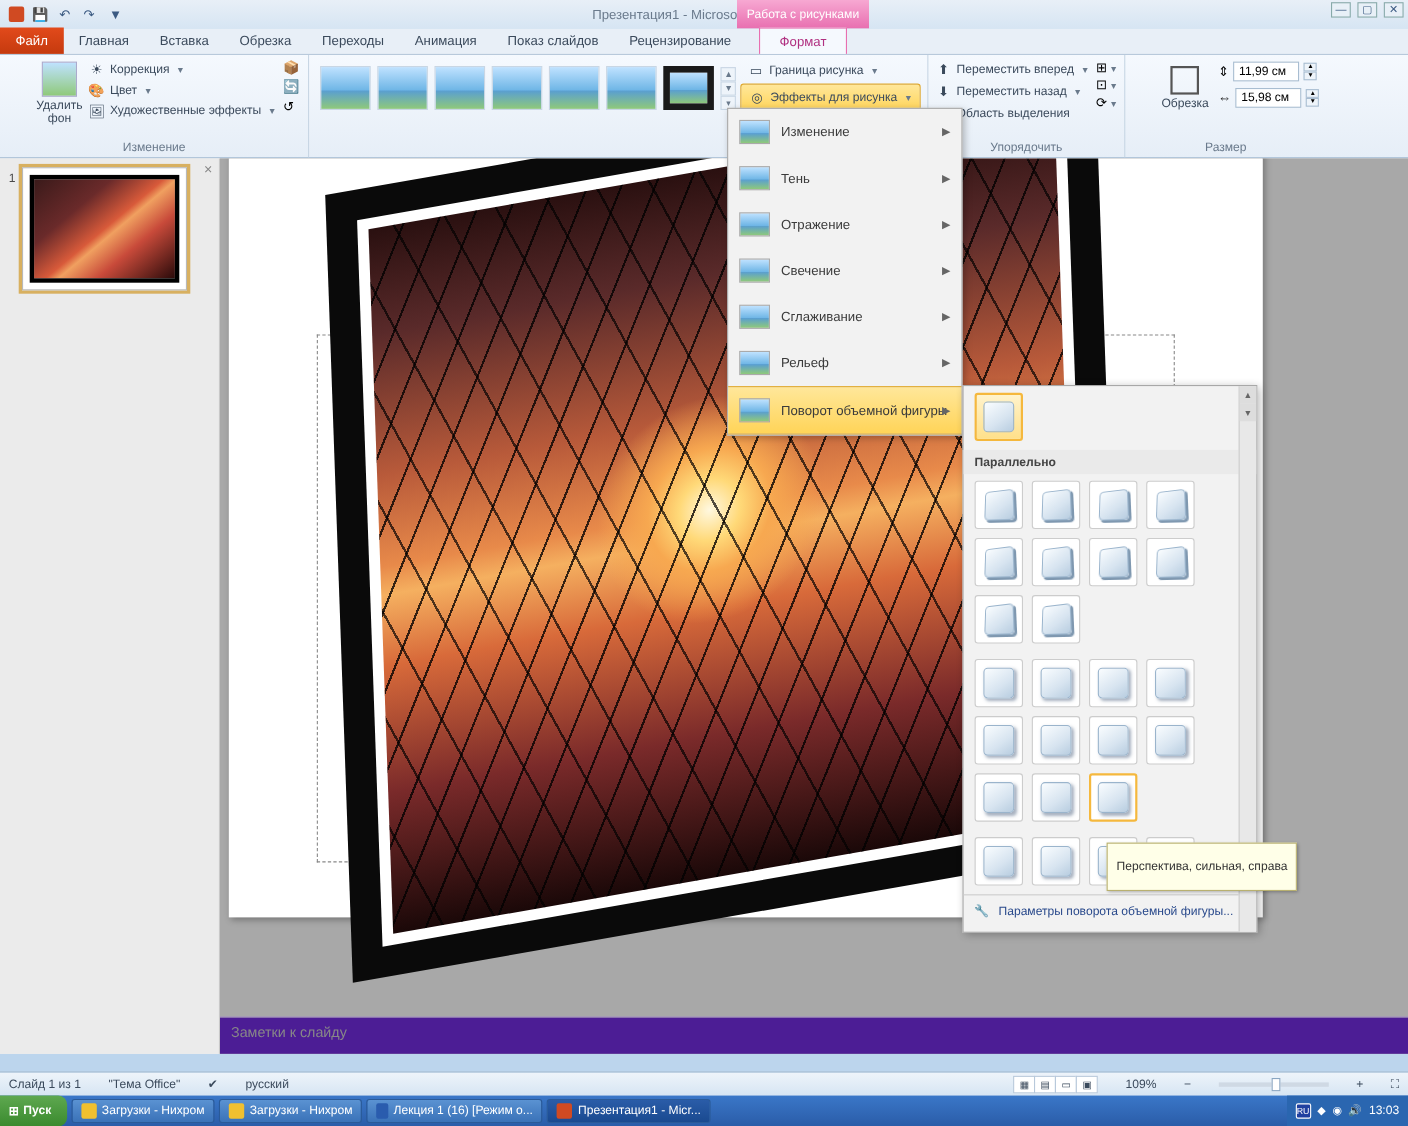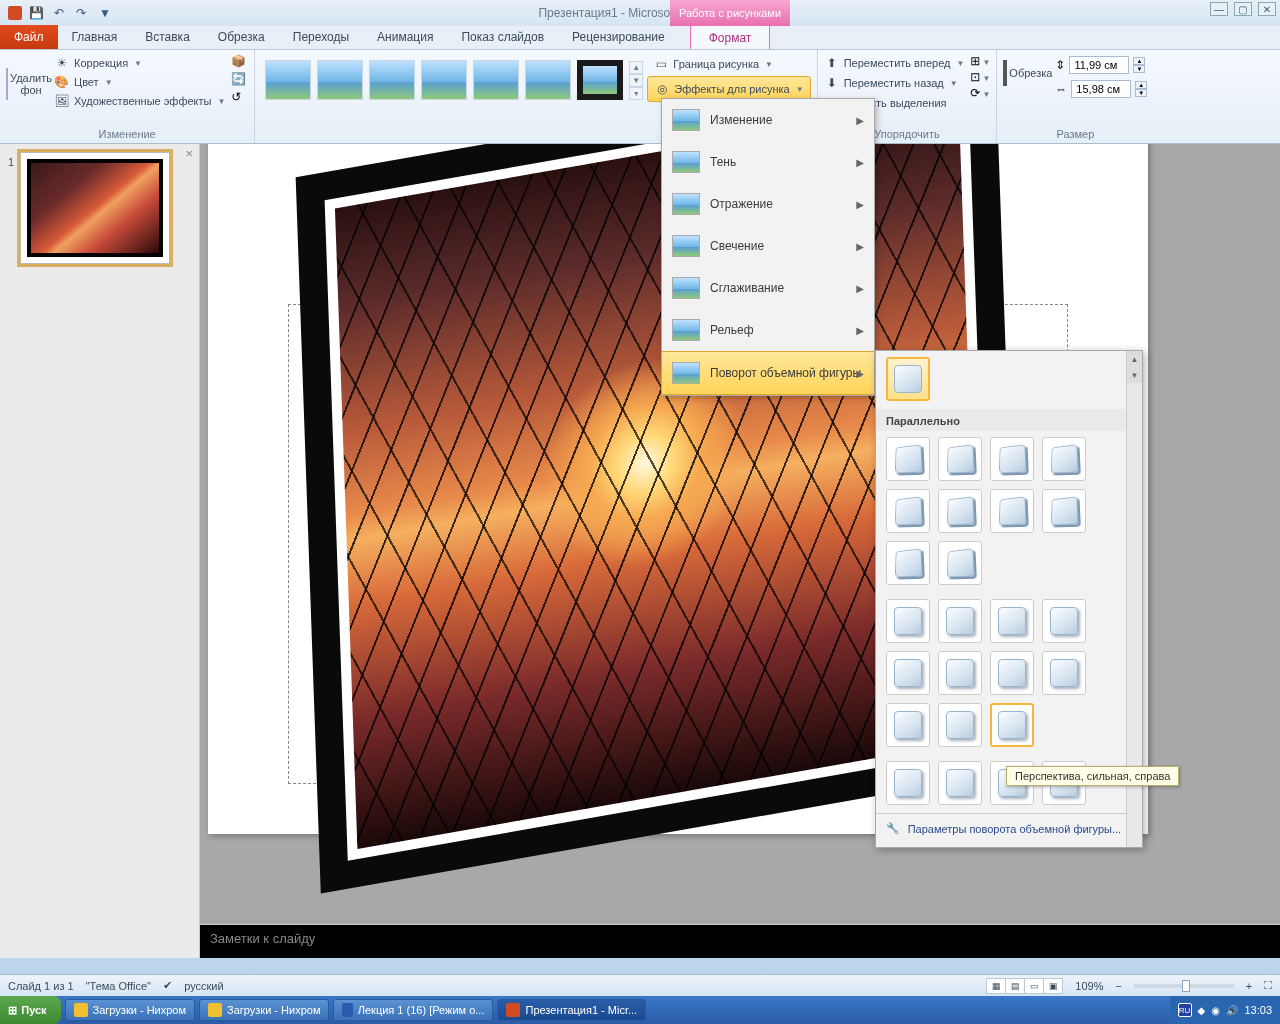--- a/index.html
+++ b/index.html
@@ -18,21 +18,21 @@
   
   .tabs { height:24px; background:#e8eff7; display:flex; align-items:flex-end; padding-left:0; border-bottom:1px solid #b8c9db; position:relative; }
   .file-tab { background: linear-gradient(#e24a1b,#c53a0e); color:#fff; padding:4px 14px 4px 14px; font-size:12px; height:24px; display:flex; align-items:center; }
   .tab { padding:4px 14px; color:#3b4a5c; font-size:12px; height:24px; display:flex; align-items:center; cursor:pointer; }
   .tab.ctx { color:#b03080; position:absolute; left:690px; width:80px; justify-content:center; border:1px solid #e86fb0; border-bottom:none; background:#f5f9fe; }
 
   
   .ribbon { height:94px; background: linear-gradient(#f5f9fe,#e6eef7); border-bottom:1px solid #a8bdd1; display:flex; align-items:stretch; position:relative; }
   .grp { border-right:1px solid #c8d6e4; padding:2px 6px 0 6px; display:flex; flex-direction:column; justify-content:space-between; }
   .grp-label { text-align:center; color:#6a7a8c; font-size:11px; padding:2px 0 3px 0; position:relative; }
-  .btn-lg { width:44px; display:flex; flex-direction:row; align-items:center; gap:2px; padding-top:4px; cursor:pointer; }
+  .btn-lg { width:44px; display:flex; flex-direction:column; align-items:center; gap:2px; padding-top:4px; cursor:pointer;margin-left:26px; }
   .btn-lg .ico-lg { width:32px; height:32px; }
   .btn-lg .lbl { font-size:11px; text-align:center; line-height:12px; color:#3b4a5c; }
   .small-row { display:flex; align-items:center; gap:4px; padding:1px 0; color:#3b4a5c; font-size:11px; cursor:pointer; white-space:nowrap; }
   .small-row .sico { width:16px; height:16px; display:inline-flex; align-items:center; justify-content:center; font-size:12px; }
   .dd { font-size:8px; color:#6a7a8c; margin-left:2px; }
 
   
   .gallery { display:flex; align-items:center; gap:6px; padding:6px 4px 0 4px; }
   .gal-item { width:46px; height:40px; border:1px solid #c8d6e4; background: linear-gradient(#bfe2ff,#6fb6e6 55%,#5a9fd0 57%,#8fc97a); display:flex; align-items:flex-end; }
   .gal-item.sel { border:2px solid #f5b83d; }
@@ -71,21 +71,21 @@
   .pict .whiteframe { position:absolute; inset:28px; background:#fff; }
   .pict .photo { position:absolute; inset:38px; background:
      radial-gradient(circle at 48% 48%, #fff8e0 0%, #ffd978 6%, #f7a850 12%, rgba(247,168,80,0) 22%),
      linear-gradient(180deg,#2a1010 0%,#5a2a2a 15%,#b85a3a 35%,#e88a4a 48%,#f5b060 52%,#d86a3a 62%,#7a2a2a 80%,#1a0808 100%);
      position:absolute; overflow:hidden; }
   .pict .branches::before, .pict .branches::after { content:""; position:absolute; inset:0; background:
      repeating-linear-gradient(115deg, rgba(0,0,0,0) 0 28px, rgba(10,5,5,0.55) 28px 30px),
      repeating-linear-gradient(65deg, rgba(0,0,0,0) 0 40px, rgba(10,5,5,0.45) 40px 42px);
      mix-blend-mode:multiply; }
 
-  .notes { position:absolute; left:200px; right:0; bottom:0; height:34px; background:#000000; border-top:1px solid #c8c8c8; padding:6px 10px; color:#888; font-size:13px; }
+  .notes { position:absolute; left:200px; right:0; bottom:0; height:34px; background:#4c1d95; border-top:1px solid #c8c8c8; padding:6px 10px; color:#888; font-size:13px; }
 
   
   .submenu { position:absolute; left:661px; top:98px; width:214px; background:#f2f2f2; border:1px solid #a8a8a8; box-shadow:2px 2px 6px rgba(0,0,0,0.25); z-index:50; }
   .submenu-item { display:flex; align-items:center; gap:10px; padding:10px 10px; cursor:pointer; position:relative; font-size:12px; color:#3b3b3b; }
   .submenu-item .thumb-icon { width:28px; height:22px; background: linear-gradient(#bfe2ff,#6fb6e6 55%,#5a9fd0 57%,#8fc97a); border:1px solid #aaa; }
   .submenu-item .arrow { position:absolute; right:10px; font-size:10px; color:#666; }
   .submenu-item.hi { background: linear-gradient(#ffe79a,#ffd458); border-top:1px solid #e0a92e; border-bottom:1px solid #e0a92e; }
 
   
   .rot-panel { position:absolute; left:875px; top:350px; width:268px; background:#f2f2f2; border:1px solid #a8a8a8; box-shadow:2px 2px 8px rgba(0,0,0,0.3); z-index:60; padding-bottom:4px; }
@@ -93,24 +93,24 @@
   .rot-scroll .up, .rot-scroll .dn { height:16px; display:flex; align-items:center; justify-content:center; font-size:8px; color:#666; background:#ddd; }
   .rot-section-h { padding:6px 10px 4px 10px; font-size:11px; font-weight:bold; color:#444; background:#eaeaea; }
   .rot-grid { display:flex; flex-wrap:wrap; gap:8px; padding:6px 10px 8px 10px; }
   .rot-item { width:44px; height:44px; border:1px solid #ccc; background:#fff; border-radius:3px; display:flex; align-items:center; justify-content:center; cursor:pointer; }
   .rot-item.hisel { border:2px solid #f5b83d; background: linear-gradient(#fff3cc,#ffe08a); }
   .rot-item.hov { border:2px solid #f5b83d; background:#fff; }
   .cube { width:28px; height:28px; background: linear-gradient(145deg,#fafdff 0%,#d7e4f0 60%,#b8cde0 100%); border:1px solid #9ab4cc; border-radius:4px; }
   .cube.p3d { transform: perspective(90px) rotateX(14deg) rotateY(-18deg); box-shadow:2px 2px 0 #7f98b0; }
   .cube.flat { box-shadow:2px 2px 3px rgba(80,100,130,0.5); }
   .rot-footer { border-top:1px solid #ccc; padding:8px 10px; font-size:11px; color:#2a4a8c; display:flex; align-items:center; gap:8px; cursor:pointer; }
-  .tooltip { position:absolute; left:1006px; top:766px; background:#ffffe8; border:1px solid #b8b070; padding:3px 8px; font-size:11px; color:#333; z-index:70; box-shadow:1px 1px 3px rgba(0,0,0,0.3); }
-
-  
-  .statusbar { position:absolute; left:0; right:0; bottom:28px; height:22px; background: linear-gradient(#eef4fa,#d6e5f3); border-top:1px solid #a8bdd1; display:flex; align-items:center; font-size:11px; color:#3b4a5c; padding:0 8px; gap:12px; }
+  .tooltip { position:absolute; left:1006px; top:766px; background:#ffffe8; border:1px solid #b8b070; padding:15px 8px; font-size:11px; color:#333; z-index:70; box-shadow:1px 1px 3px rgba(0,0,0,0.3); }
+
+  
+  .statusbar { position:absolute; left:0; right:0; bottom:28px; height:22px; background: linear-gradient(#eef4fa,#d6e5f3); border-top:1px solid #a8bdd1; display:flex; align-items:center; font-size:11px; color:#3b4a5c; padding:0 8px; gap:25px; }
   .statusbar .spacer { flex:1; }
   .viewbtns { display:flex; }
   .viewbtns span { width:20px; height:16px; border:1px solid #b8c9db; background:#fff; display:inline-flex; align-items:center; justify-content:center; font-size:9px; margin-left:-1px; }
   .zoom-track { width:100px; height:4px; background:#cfd9e4; position:relative; }
   .zoom-thumb { position:absolute; left:48px; top:-4px; width:8px; height:12px; background:#fff; border:1px solid #8aa6c2; }
 
   
   .taskbar { position:absolute; left:0; right:0; bottom:0; height:28px; background: linear-gradient(#3a77c8,#2a5ca8); display:flex; align-items:center; font-size:11px; color:#fff; }
   .start { background: linear-gradient(#5ea850,#3a8a2e); height:100%; padding:0 14px 0 8px; display:flex; align-items:center; gap:4px; font-weight:bold; border-radius:0 8px 8px 0; }
   .tbtn { height:22px; margin-left:4px; background: linear-gradient(#5a92d2,#3a72b8); border:1px solid #2a5a98; border-radius:3px; padding:0 8px; display:flex; align-items:center; gap:5px; max-width:160px; overflow:hidden; white-space:nowrap; cursor:pointer; }

